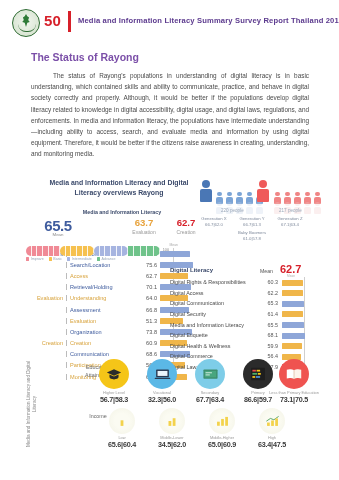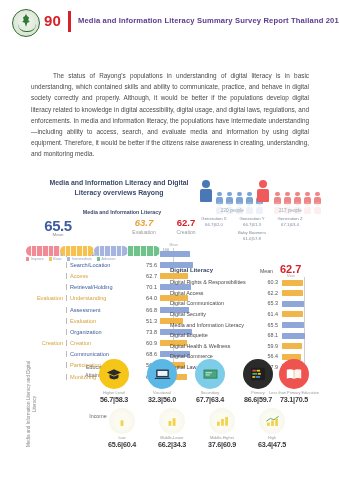--- a/index.html
+++ b/index.html
@@ -43,21 +43,21 @@
         font-size:15px;font-weight:bold;color:#3f5c9e;letter-spacing:-.4px;}
   .mean-lbl{position:absolute;left:13px;top:56px;width:46px;text-align:center;
         font-size:4.4px;color:#8a8a8a;}
 
   .dim{position:absolute;top:41px;text-align:center;}
   .dim .v{font-size:9.6px;font-weight:bold;line-height:11px;}
   .dim .l{font-size:5px;color:#9a9a9a;margin-top:.5px;}
   .dim.a{left:58px;width:44px;}
   .dim.a .v{color:#3f5c9e;}
   .dim.e{left:100px;width:44px;}
-  .dim.e .v{color:#e8a33d;font-style:italic;}
+  .dim.e .v{color:#e8a33d;}
   .dim.c{left:142px;width:44px;}
   .dim.c .v{color:#d7202a;}
 
   
   .ltab{position:absolute;left:4px;top:72px;width:168px;}
   .lrow{position:relative;height:11.2px;display:flex;align-items:center;}
   .grp{width:40px;text-align:right;padding-right:3px;font-size:5.6px;box-sizing:border-box;}
   .grp.blue{color:#3f5c9e;}
   .grp.org{color:#d8a33d;}
   .nm{width:74px;font-size:5.6px;border-left:.8px solid #bbb;padding-left:3px;box-sizing:border-box;}
@@ -124,25 +124,26 @@
   .incirc{position:absolute;width:26px;height:26px;border-radius:50%;
         background:radial-gradient(circle,#fbfbf2 40%,#f3f3e6 100%);}
 </style>
 </head>
 <body>
 
 <div class="page">
 
   <div class="hdr">
     <div class="seal"></div>
-    <div class="pgnum">90</div>
+    <div class="pgnum">50</div>
     <div class="redbar"></div>
     <div class="hdrtitle">Media and Information Literacy Summary Survey Report Thailand 2019</div>
   </div>
 
+  <div class="sect-title">The Status of Rayong</div>
   <div class="para">The status of Rayong's populations in understanding of digital literacy is in basic understanding, which contained skills and ability to communicate, practice, and behave in digital society correctly and properly. Although, it would be better if the populations develop digital literacy related to knowledge in digital accessibility, digital usage, and digital laws, regulations, and enforcements. In media and information literacy, the populations have intermediate understanding—including ability to access, search, and evaluate media and information by using digital equipment. Therefore, it would be better if the citizens raise awareness in creating, understanding, and monitoring media.</div>
 
   <div class="info">
 
     <div class="ig-title">Media and Information Literacy and Digital Literacy overviews Rayong</div>
     <div class="mil-head">Media and Information Literacy</div>
 
     <div class="mean-big">65.5</div>
     <div class="mean-lbl">Mean</div>
 
@@ -568,32 +569,32 @@
           <div class="cval">65.6|60.4</div>
         </div>
         <div class="citem" style="left:119px;top:232px">
           <div class="incirc" style="position:relative;margin:0 auto;display:flex;align-items:center;justify-content:center">
             <svg width="14" height="12" viewBox="0 0 20 16">
               <rect x="5" y="8" width="4" height="7" fill="#f3d24b"></rect>
               <rect x="11" y="4" width="4" height="11" fill="#f3d24b"></rect>
             </svg>
           </div>
           <div class="cname">Middle-Lower</div>
-          <div class="cval">66.2|34.3</div>
+          <div class="cval">34.5|62.0</div>
         </div>
         <div class="citem" style="left:169px;top:232px">
           <div class="incirc" style="position:relative;margin:0 auto;display:flex;align-items:center;justify-content:center">
             <svg width="15" height="12" viewBox="0 0 22 16">
               <rect x="3" y="9" width="4" height="6" fill="#f3d24b"></rect>
               <rect x="9" y="5" width="4" height="10" fill="#f3d24b"></rect>
               <rect x="15" y="2" width="4" height="13" fill="#f3d24b"></rect>
             </svg>
           </div>
           <div class="cname">Middle-Higher</div>
-          <div class="cval">37.6|60.9</div>
+          <div class="cval">65.0|60.9</div>
         </div>
         <div class="citem" style="left:219px;top:232px">
           <div class="incirc" style="position:relative;margin:0 auto;display:flex;align-items:center;justify-content:center">
             <svg width="15" height="13" viewBox="0 0 22 17">
               <path d="M2 8 L8 4 L13 6 L20 1" stroke="#4a9e5c" stroke-width="1.3" fill="none"></path>
               <rect x="3" y="10" width="4" height="5" fill="#f3d24b"></rect>
               <rect x="9" y="7" width="4" height="8" fill="#f3d24b"></rect>
               <rect x="15" y="4" width="4" height="11" fill="#f3d24b"></rect>
             </svg>
           </div>

